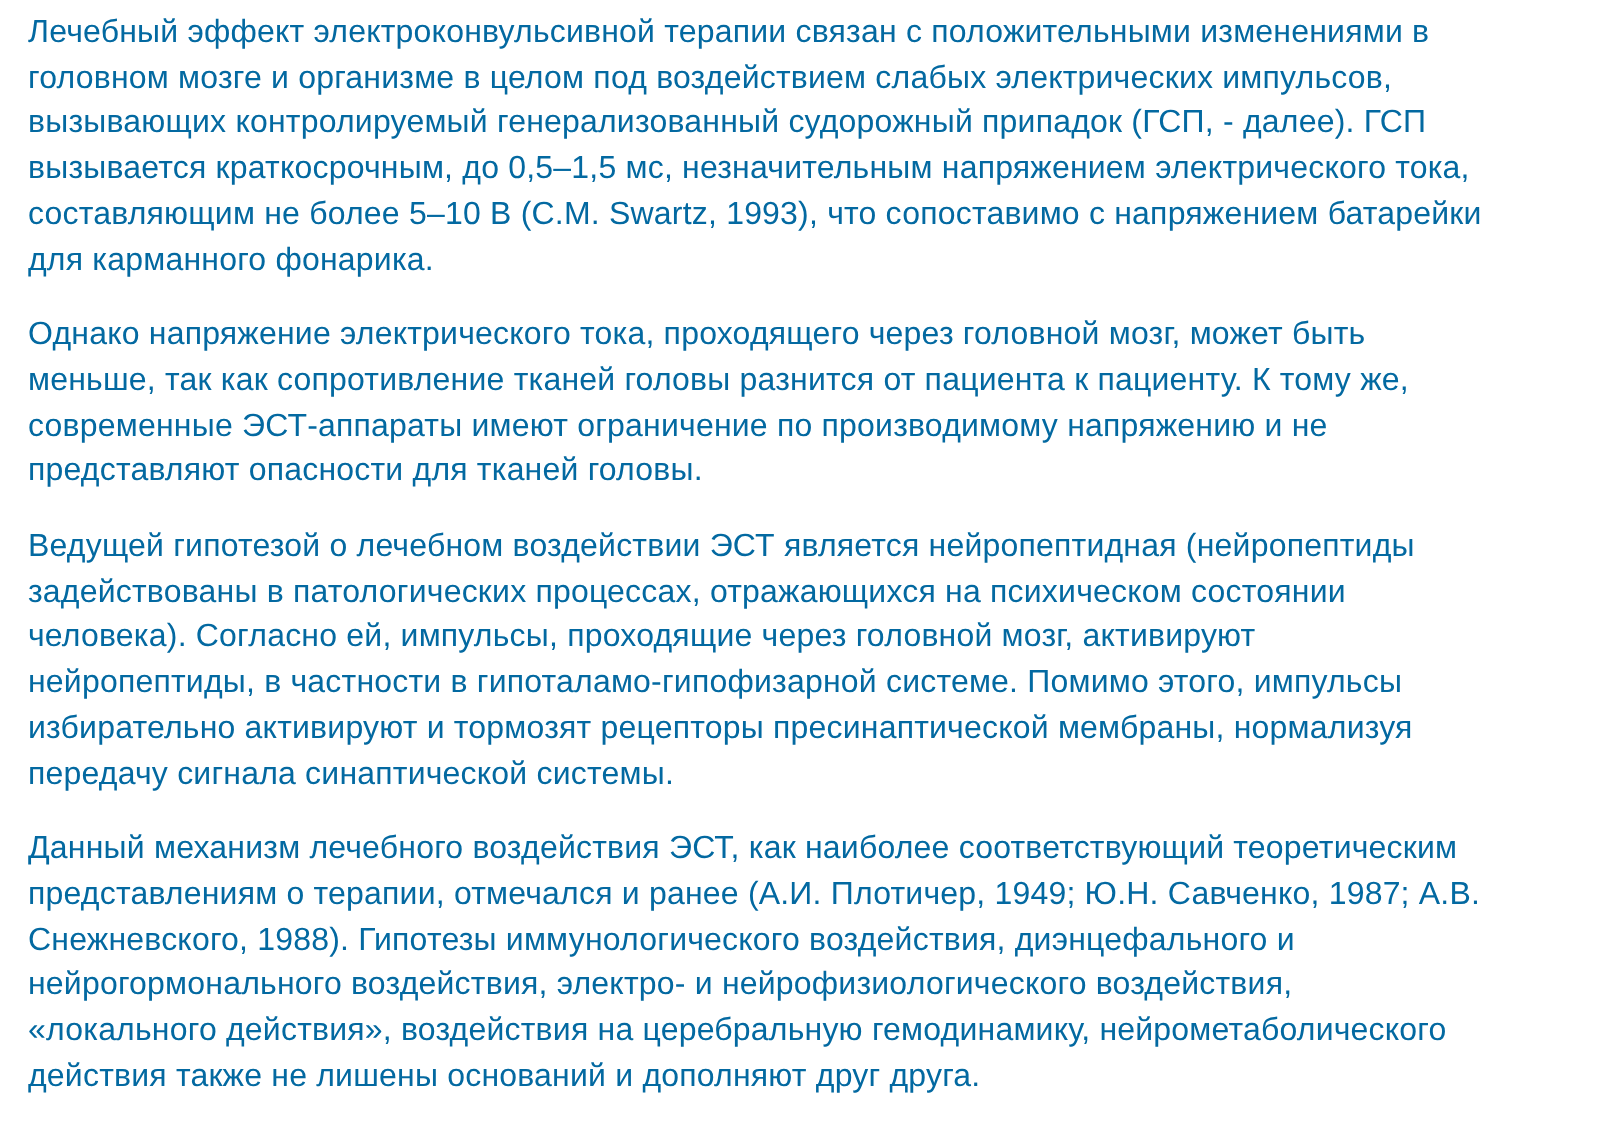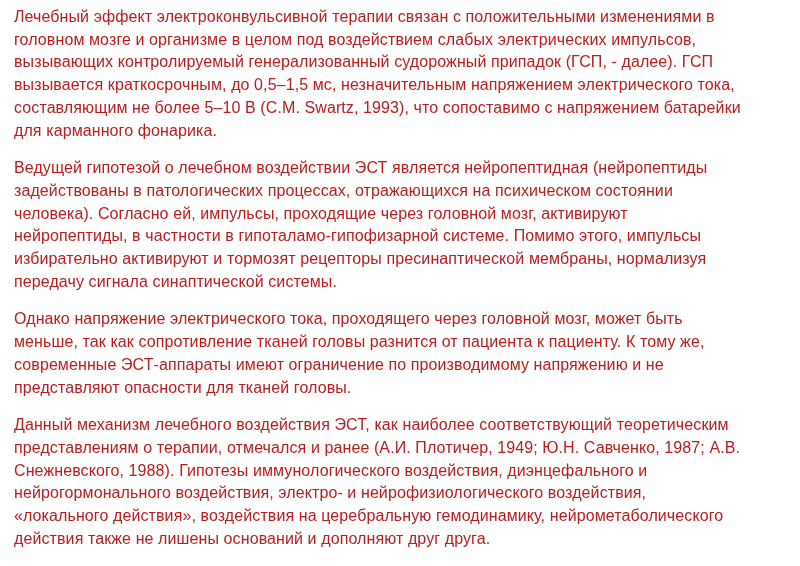--- a/index.html
+++ b/index.html
@@ -13,47 +13,47 @@
     overflow: hidden;
   }
   .article {
     box-sizing: border-box;
     width: 800px;
     padding: 6px 8px 0 14px;
     font-family: "Liberation Sans", sans-serif;
     font-size: 16px;
     line-height: 22.7px;
     font-weight: 400;
-    color: #b91c1c;
+    color: #0369a1;
     letter-spacing: 0.1px;
   }
   .article p {
     margin: 0 0 15px 0;
     white-space: pre-line; 
   }
 </style>
 </head>
 <body>
 
 <div class="article">
   <p>Лечебный эффект электроконвульсивной терапии связан с положительными изменениями в
 головном мозге и организме в целом под воздействием слабых электрических импульсов,
 вызывающих контролируемый генерализованный судорожный припадок (ГСП, - далее). ГСП
 вызывается краткосрочным, до 0,5–1,5 мс, незначительным напряжением электрического тока,
 составляющим не более 5–10 В (C.M. Swartz, 1993), что сопоставимо с напряжением батарейки
 для карманного фонарика.</p>
+  <p>Однако напряжение электрического тока, проходящего через головной мозг, может быть
+меньше, так как сопротивление тканей головы разнится от пациента к пациенту. К тому же,
+современные ЭСТ-аппараты имеют ограничение по производимому напряжению и не
+представляют опасности для тканей головы.</p>
   <p>Ведущей гипотезой о лечебном воздействии ЭСТ является нейропептидная (нейропептиды
 задействованы в патологических процессах, отражающихся на психическом состоянии
 человека). Согласно ей, импульсы, проходящие через головной мозг, активируют
 нейропептиды, в частности в гипоталамо-гипофизарной системе. Помимо этого, импульсы
 избирательно активируют и тормозят рецепторы пресинаптической мембраны, нормализуя
 передачу сигнала синаптической системы.</p>
-  <p>Однако напряжение электрического тока, проходящего через головной мозг, может быть
-меньше, так как сопротивление тканей головы разнится от пациента к пациенту. К тому же,
-современные ЭСТ-аппараты имеют ограничение по производимому напряжению и не
-представляют опасности для тканей головы.</p>
   <p>Данный механизм лечебного воздействия ЭСТ, как наиболее соответствующий теоретическим
 представлениям о терапии, отмечался и ранее (А.И. Плотичер, 1949; Ю.Н. Савченко, 1987; А.В.
 Снежневского, 1988). Гипотезы иммунологического воздействия, диэнцефального и
 нейрогормонального воздействия, электро- и нейрофизиологического воздействия,
 «локального действия», воздействия на церебральную гемодинамику, нейрометаболического
 действия также не лишены оснований и дополняют друг друга.</p>
 </div>
 
 </body></html>

